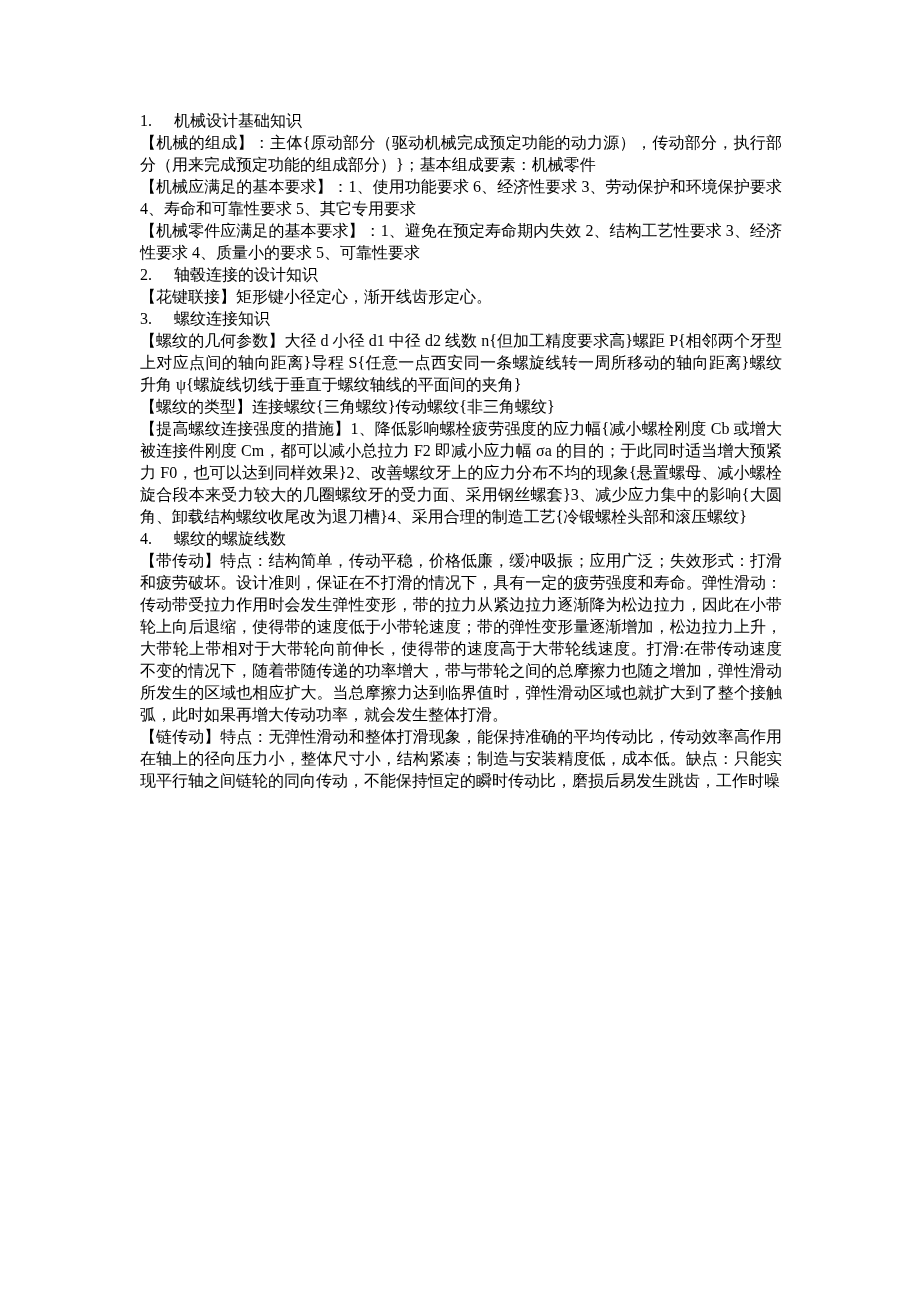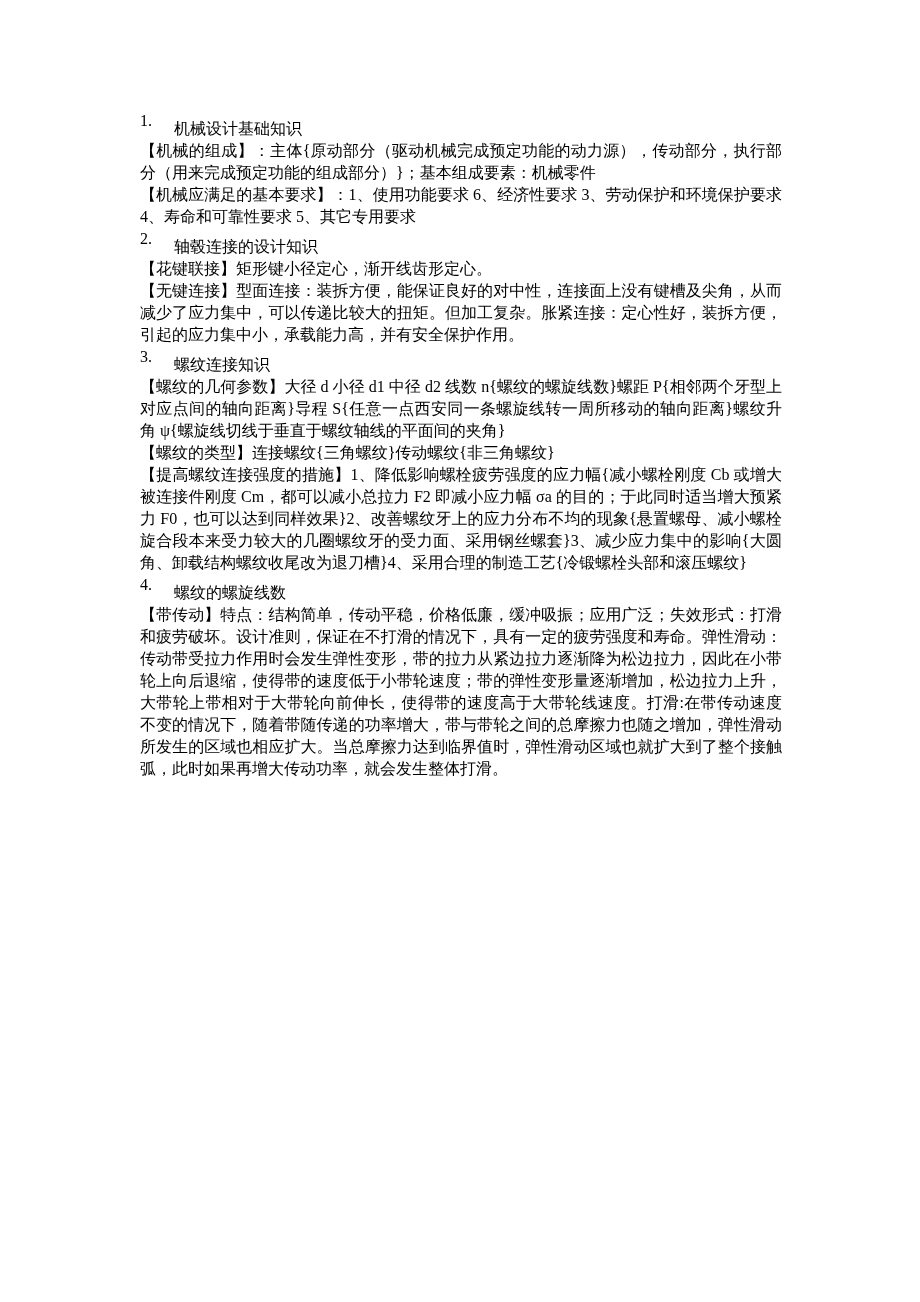--- a/index.html
+++ b/index.html
@@ -31,62 +31,62 @@
   }
   .heading {
     display: flex;
     text-align: left;
   }
   .heading .num {
     flex: 0 0 34px;
   }
   .heading .title {
     flex: 1;
-    margin-top: 8px;
   }
 </style>
 </head>
 <body>
 
 <div class="page">
 
   <p class="para heading">
     <span class="num">1.</span>
     <span class="title">机械设计基础知识</span>
   </p>
 
   <p class="para">【机械的组成】：主体{原动部分（驱动机械完成预定功能的动力源），传动部分，执行部分（用来完成预定功能的组成部分）}；基本组成要素：机械零件</p>
 
   <p class="para">【机械应满足的基本要求】：1、使用功能要求 6、经济性要求 3、劳动保护和环境保护要求 4、寿命和可靠性要求 5、其它专用要求</p>
 
+  <p class="para">【机械零件应满足的基本要求】：1、避免在预定寿命期内失效 2、结构工艺性要求 3、经济性要求 4、质量小的要求 5、可靠性要求</p>
 
   <p class="para heading">
     <span class="num">2.</span>
     <span class="title">轴毂连接的设计知识</span>
   </p>
 
 
   <p class="para">【花键联接】矩形键小径定心，渐开线齿形定心。</p>
 
-  <p class="para">【无键连接】型面连接：装拆方便，能保证良好的对中性，连接面上没有键槽及尖角，从而减少了应力集中，可以传递比较大的扭矩。但加工复杂。胀紧连接：定心性好，装拆方便，引起的应力集中小，承载能力高，并有安全保护作用。</p>
 
 
   <p class="para heading">
     <span class="num">3.</span>
     <span class="title">螺纹连接知识</span>
   </p>
 
-  <p class="para">【螺纹的几何参数】大径 d 小径 d1 中径 d2 线数 n{螺纹的螺旋线数}螺距 P{相邻两个牙型上对应点间的轴向距离}导程 S{任意一点西安同一条螺旋线转一周所移动的轴向距离}螺纹升角 ψ{螺旋线切线于垂直于螺纹轴线的平面间的夹角}</p>
+  <p class="para">【螺纹的几何参数】大径 d 小径 d1 中径 d2 线数 n{但加工精度要求高}螺距 P{相邻两个牙型上对应点间的轴向距离}导程 S{任意一点西安同一条螺旋线转一周所移动的轴向距离}螺纹升角 ψ{螺旋线切线于垂直于螺纹轴线的平面间的夹角}</p>
 
   <p class="para">【螺纹的类型】连接螺纹{三角螺纹}传动螺纹{非三角螺纹}</p>
 
 
   <p class="para">【提高螺纹连接强度的措施】1、降低影响螺栓疲劳强度的应力幅{减小螺栓刚度 Cb 或增大被连接件刚度 Cm，都可以减小总拉力 F2 即减小应力幅 σa 的目的；于此同时适当增大预紧力 F0，也可以达到同样效果}2、改善螺纹牙上的应力分布不均的现象{悬置螺母、减小螺栓旋合段本来受力较大的几圈螺纹牙的受力面、采用钢丝螺套}3、减少应力集中的影响{大圆角、卸载结构螺纹收尾改为退刀槽}4、采用合理的制造工艺{冷锻螺栓头部和滚压螺纹}</p>
 
   <p class="para heading">
     <span class="num">4.</span>
     <span class="title">螺纹的螺旋线数</span>
   </p>
 
   <p class="para">【带传动】特点：结构简单，传动平稳，价格低廉，缓冲吸振；应用广泛；失效形式：打滑和疲劳破坏。设计准则，保证在不打滑的情况下，具有一定的疲劳强度和寿命。弹性滑动：传动带受拉力作用时会发生弹性变形，带的拉力从紧边拉力逐渐降为松边拉力，因此在小带轮上向后退缩，使得带的速度低于小带轮速度；带的弹性变形量逐渐增加，松边拉力上升，大带轮上带相对于大带轮向前伸长，使得带的速度高于大带轮线速度。打滑:在带传动速度不变的情况下，随着带随传递的功率增大，带与带轮之间的总摩擦力也随之增加，弹性滑动所发生的区域也相应扩大。当总摩擦力达到临界值时，弹性滑动区域也就扩大到了整个接触弧，此时如果再增大传动功率，就会发生整体打滑。</p>
 
+  <p class="para">【链传动】特点：无弹性滑动和整体打滑现象，能保持准确的平均传动比，传动效率高作用在轴上的径向压力小，整体尺寸小，结构紧凑；制造与安装精度低，成本低。缺点：只能实现平行轴之间链轮的同向传动，不能保持恒定的瞬时传动比，磨损后易发生跳齿，工作时噪</p>
 
 </div>
 
 </body></html>

